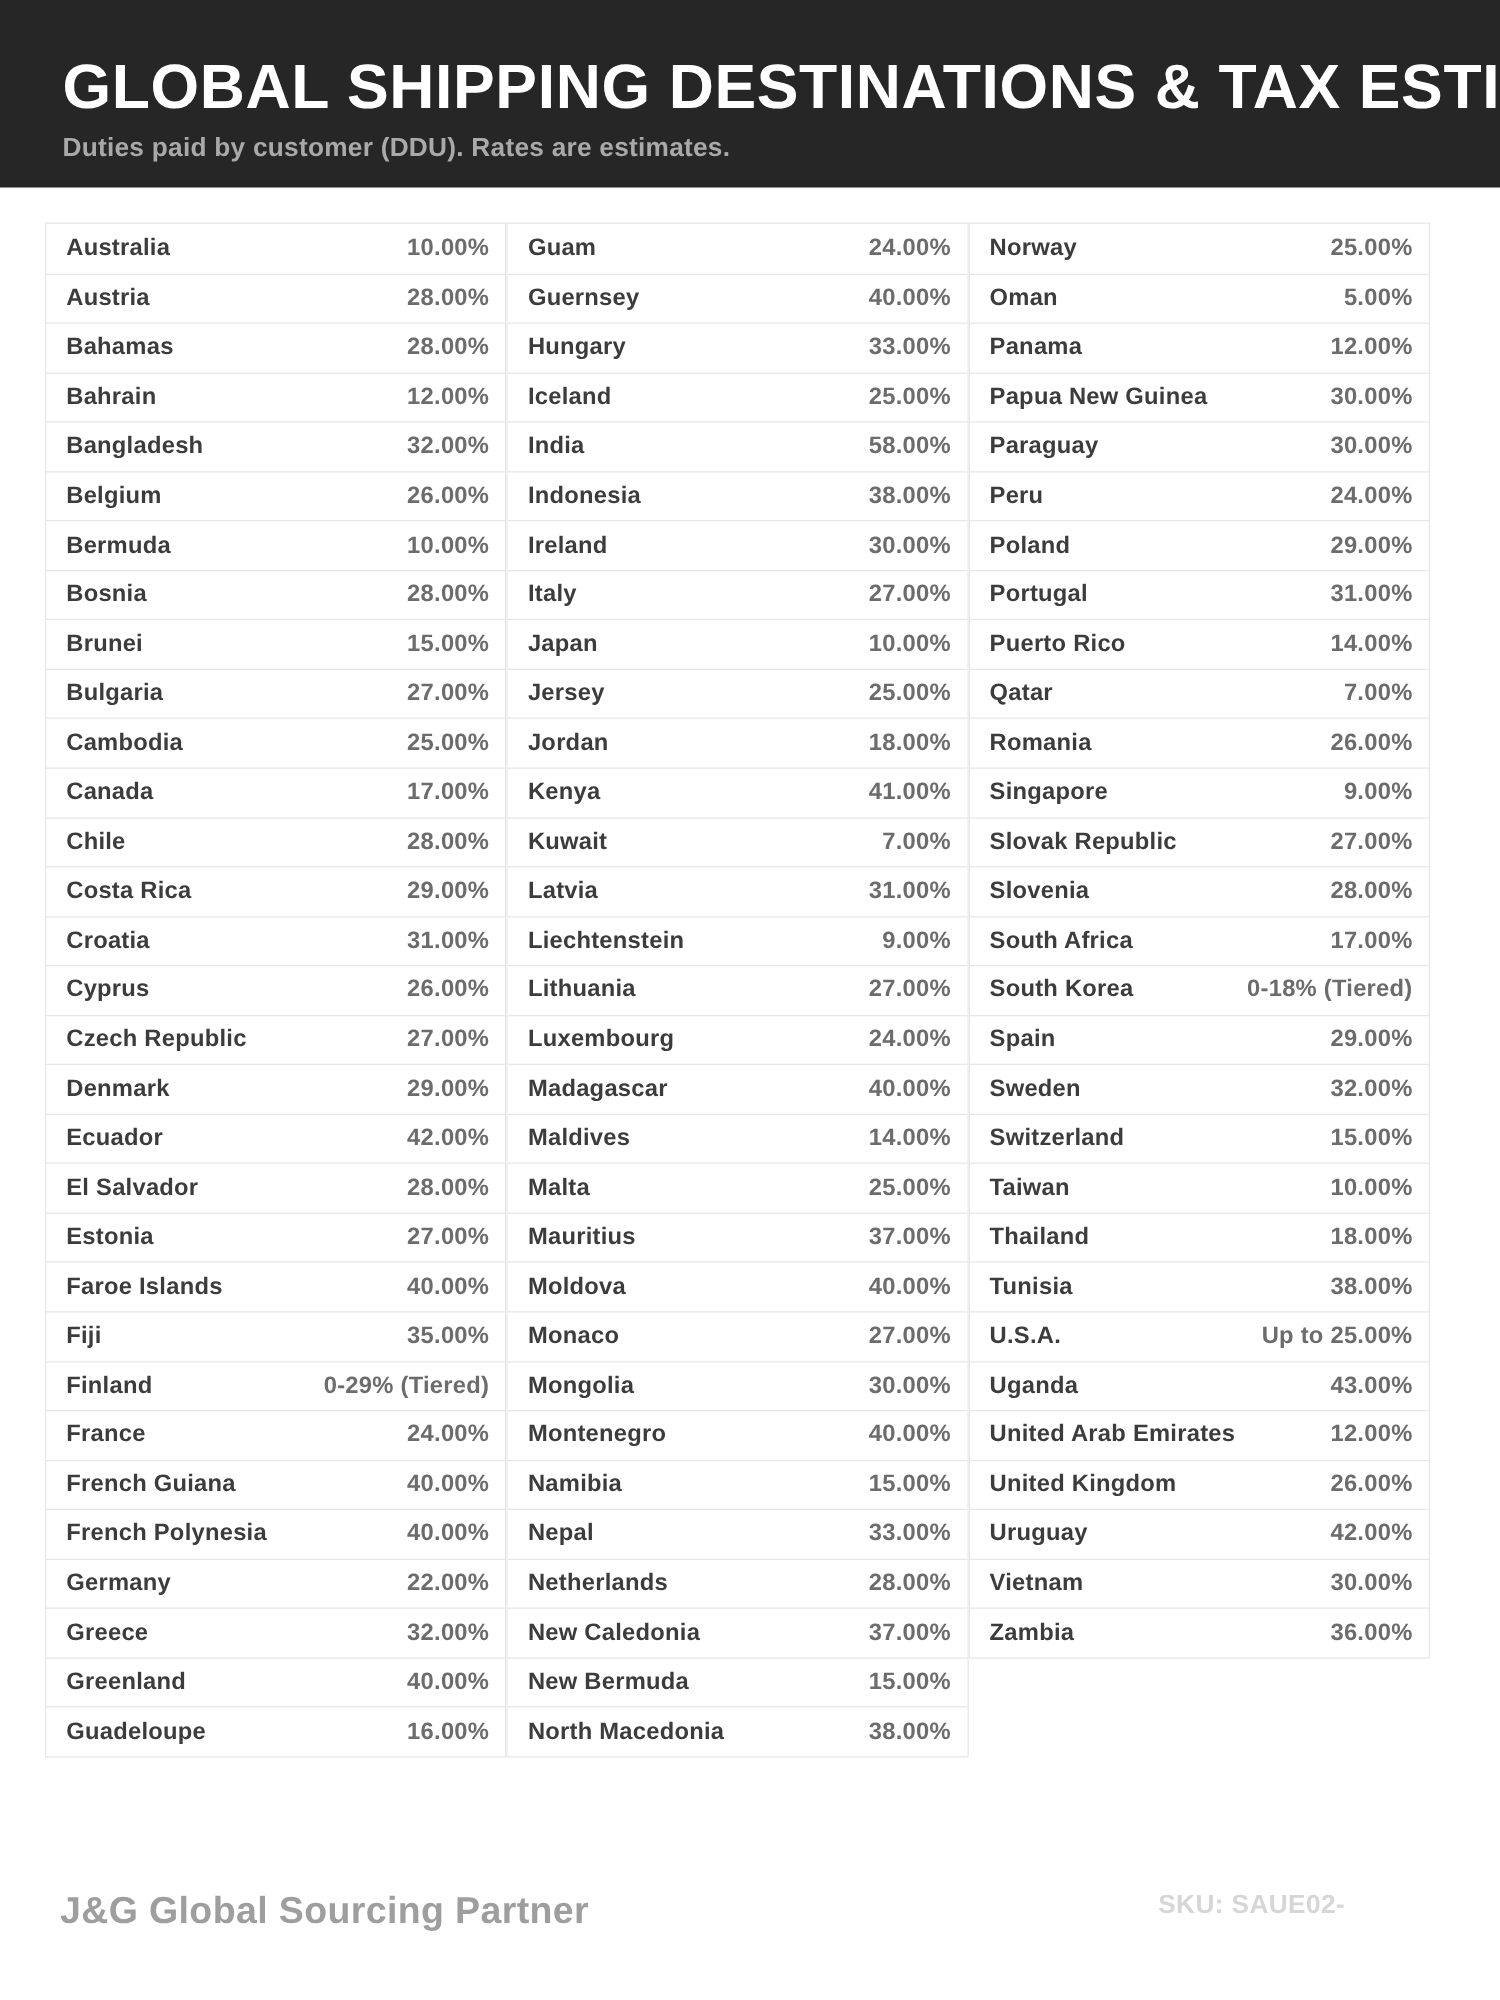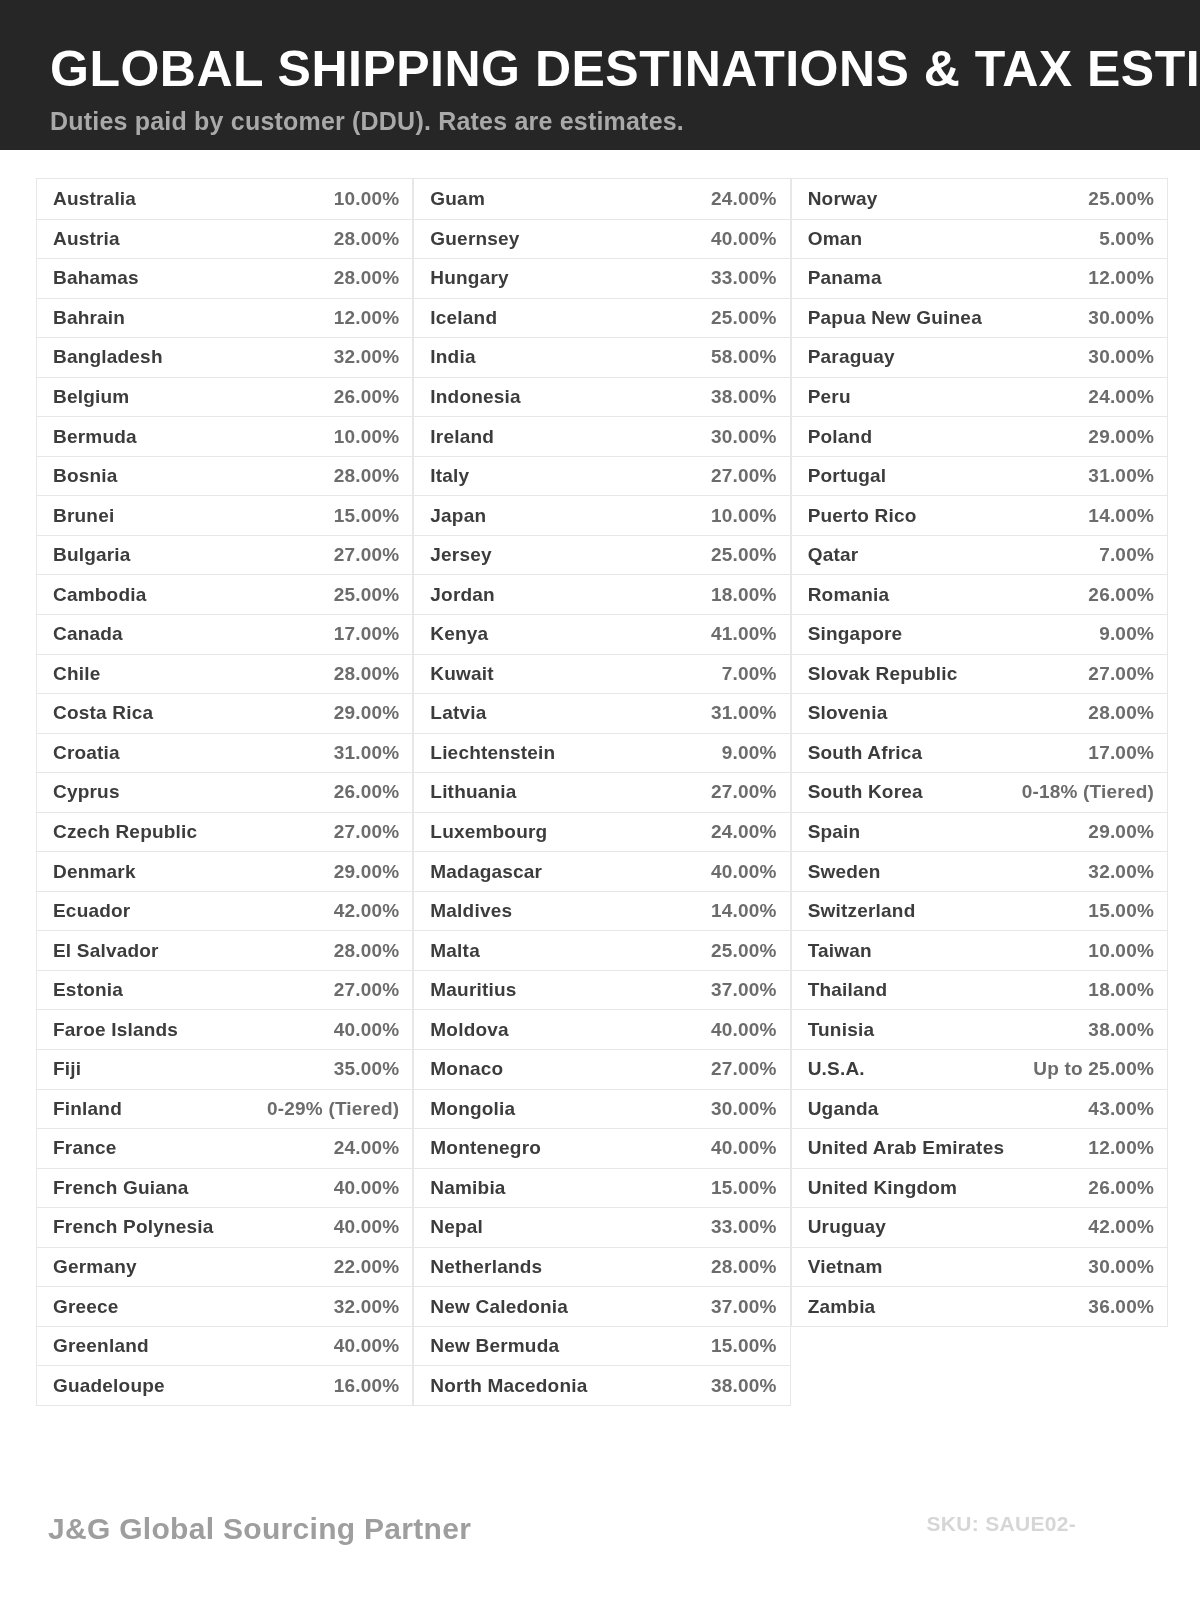--- a/index.html
+++ b/index.html
@@ -19,29 +19,29 @@
   }
   .header .title {
     color: #ffffff;
     font-size: 50px;
     font-weight: bold;
     letter-spacing: 0.5px;
     white-space: nowrap;
   }
   .header .subtitle {
     color: #a9a9a9;
-    font-size: 25px;
+    font-size: 21px;
     font-weight: bold;
     margin-top: 9px;
     letter-spacing: 0.2px;
   }
 
   
   .table-grid {
-    margin: 28px 32px 0 36px;
+    margin: 28px 56px 0 36px;
     display: grid;
     grid-template-columns: repeat(3, 1fr);
     gap: 0;
     align-items: start;
   }
   .col {
     border: 1px solid #e7e7e7;
     background: #ffffff;
   }
   .row {

